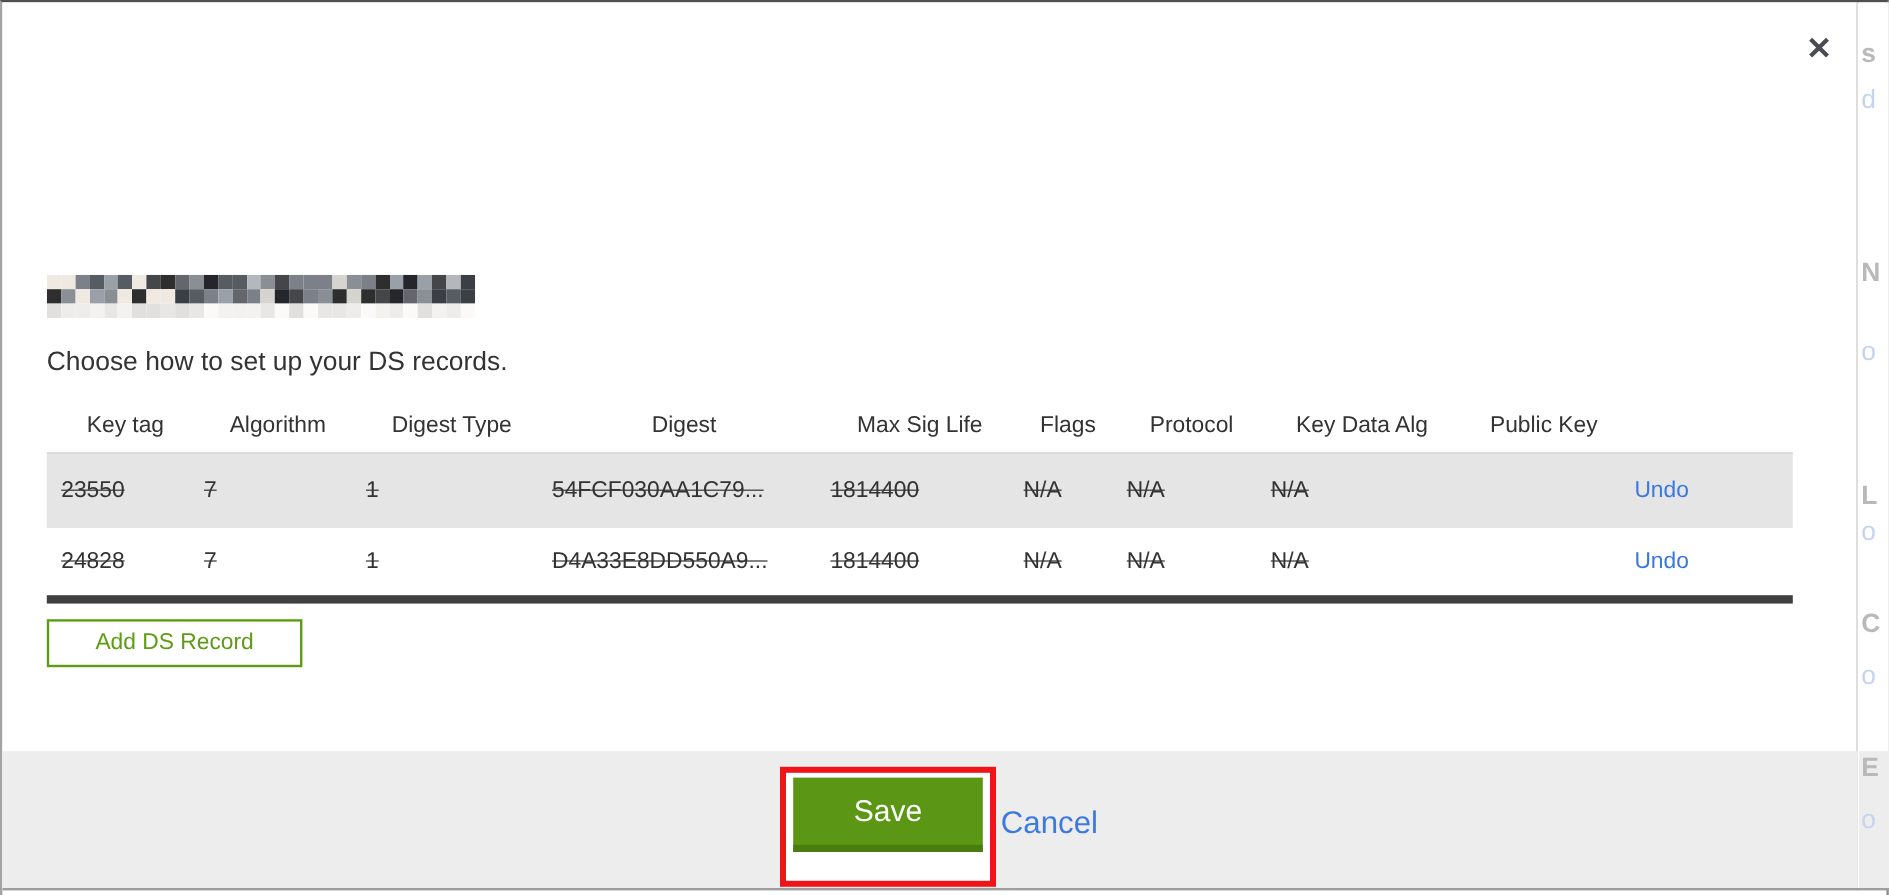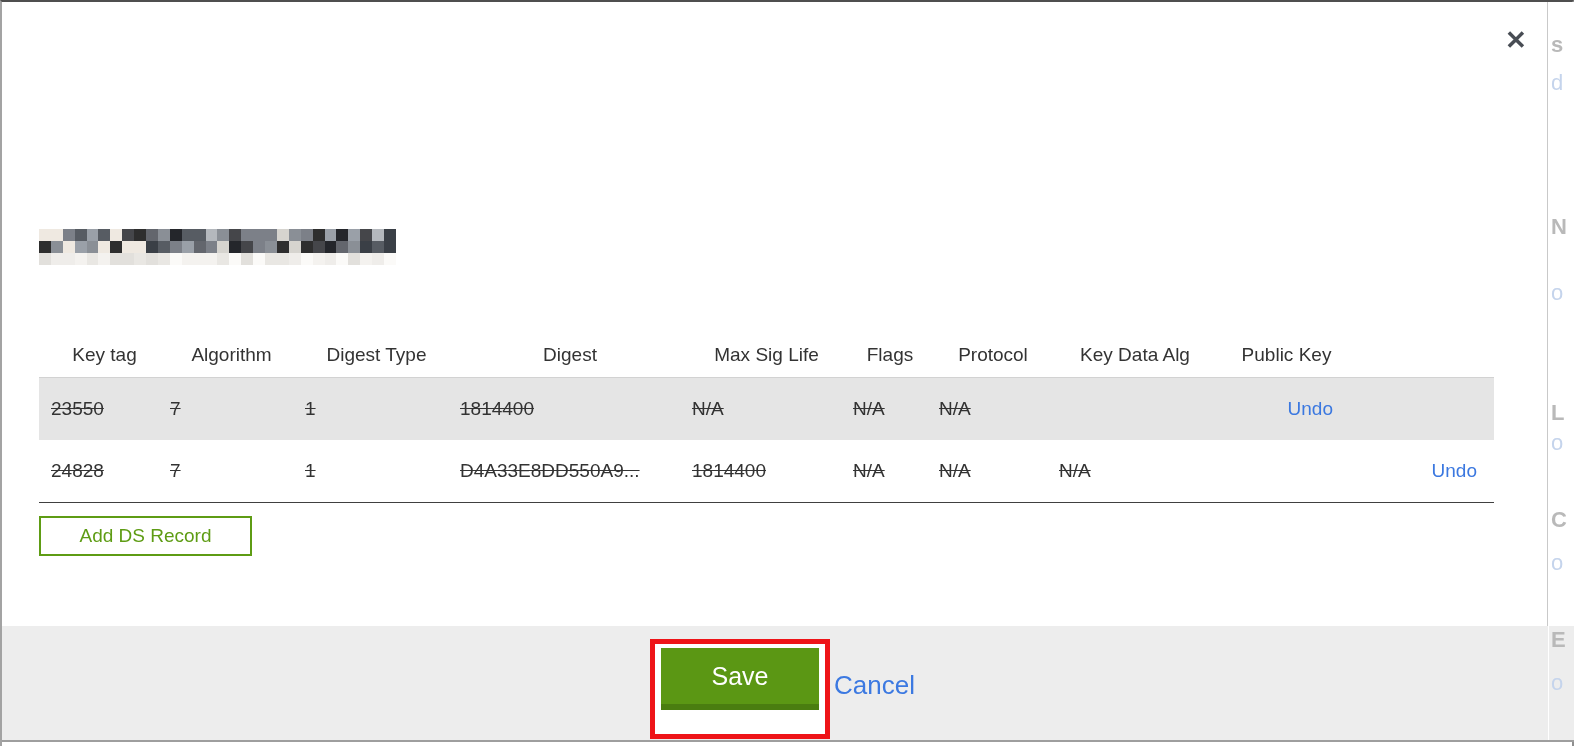--- a/index.html
+++ b/index.html
@@ -67,23 +67,23 @@
     display: grid;
     grid-template-columns: 119px 135px 155px 232px 161px 86px 120px 164px 139px 1fr;
     align-items: center;
   }
   .trow > div { padding-left: 12px; font-size: 19px; color: #333; white-space: nowrap; overflow: hidden; }
   .thead { height: 45px; }
   .thead > div { color: #333; text-align: center; }
   .drow { height: 63px; }
   .drow.stripe { background: #e5e5e5; }
   .drow.first { border-top: 1px solid #d2d2d2; }
-  .drow.last { border-bottom: 1px solid #404040; }
+  .drow.last { border-bottom: 7px solid #404040; }
   .drow .cell-del { text-decoration: line-through; }
-  .action-cell { text-align: right; padding-right: 17px !important; }
+  .action-cell { text-align: left; padding-right: 17px !important; }
   .undo-link { color: #3b78e0; text-decoration: none; font-size: 19px; cursor: pointer; }
 
   .add-btn {
     position: absolute; left: 37px; top: 514px; width: 213px; height: 40px;
     background: #fff; border: 2px solid #5e9c14; color: #5e9c14;
     font-size: 19px; font-family: inherit; cursor: pointer;
   }
 
   .footer {
     position: absolute; left: 0; top: 624px; width: 1546px; height: 114px;
@@ -199,40 +199,42 @@
         <span style="background: rgb(251, 250, 248);"></span>
         <span style="background: rgb(244, 242, 239);"></span>
         <span style="background: rgb(239, 237, 234);"></span>
         <span style="background: rgb(251, 250, 248);"></span>
         <span style="background: rgb(226, 224, 220);"></span>
         <span style="background: rgb(244, 242, 239);"></span>
         <span style="background: rgb(239, 237, 234);"></span>
         <span style="background: rgb(251, 250, 248);"></span>
       </div>
 
+    <div class="subtitle">Choose how to set up your DS records.</div>
 
     <div class="ds-table">
 
       <div class="trow thead">
         <div>Key tag</div>
         <div>Algorithm</div>
         <div>Digest Type</div>
         <div>Digest</div>
         <div>Max Sig Life</div>
         <div>Flags</div>
         <div>Protocol</div>
         <div>Key Data Alg</div>
         <div>Public Key</div>
         <div></div>
       </div>
 
       <div class="trow drow stripe first">
         <div class="cell-del">23550</div>
         <div class="cell-del">7</div>
         <div class="cell-del">1</div>
+        <div class="cell-del">54FCF030AA1C79...</div>
         <div class="cell-del">1814400</div>
         <div class="cell-del">N/A</div>
         <div class="cell-del">N/A</div>
         <div class="cell-del">N/A</div>
         <div class="cell-del"></div>
         <div class="action-cell"><a class="undo-link">Undo</a></div>
       </div>
 
       <div class="trow drow last">
         <div class="cell-del">24828</div>

